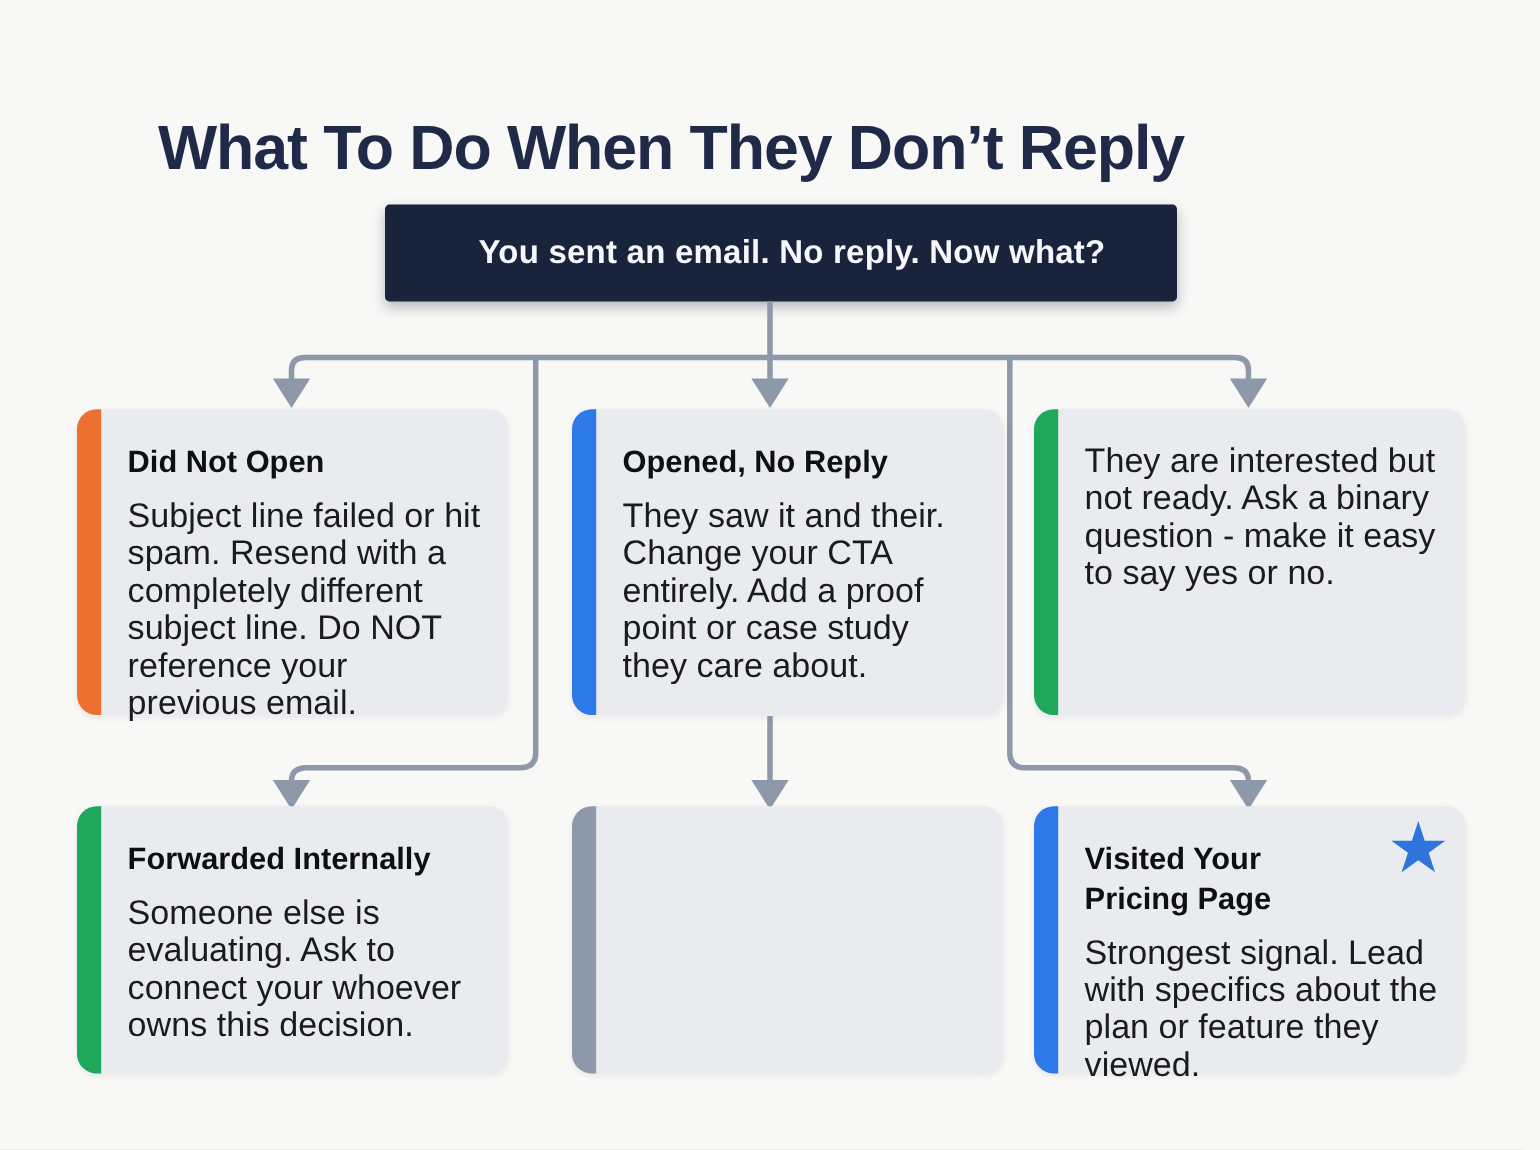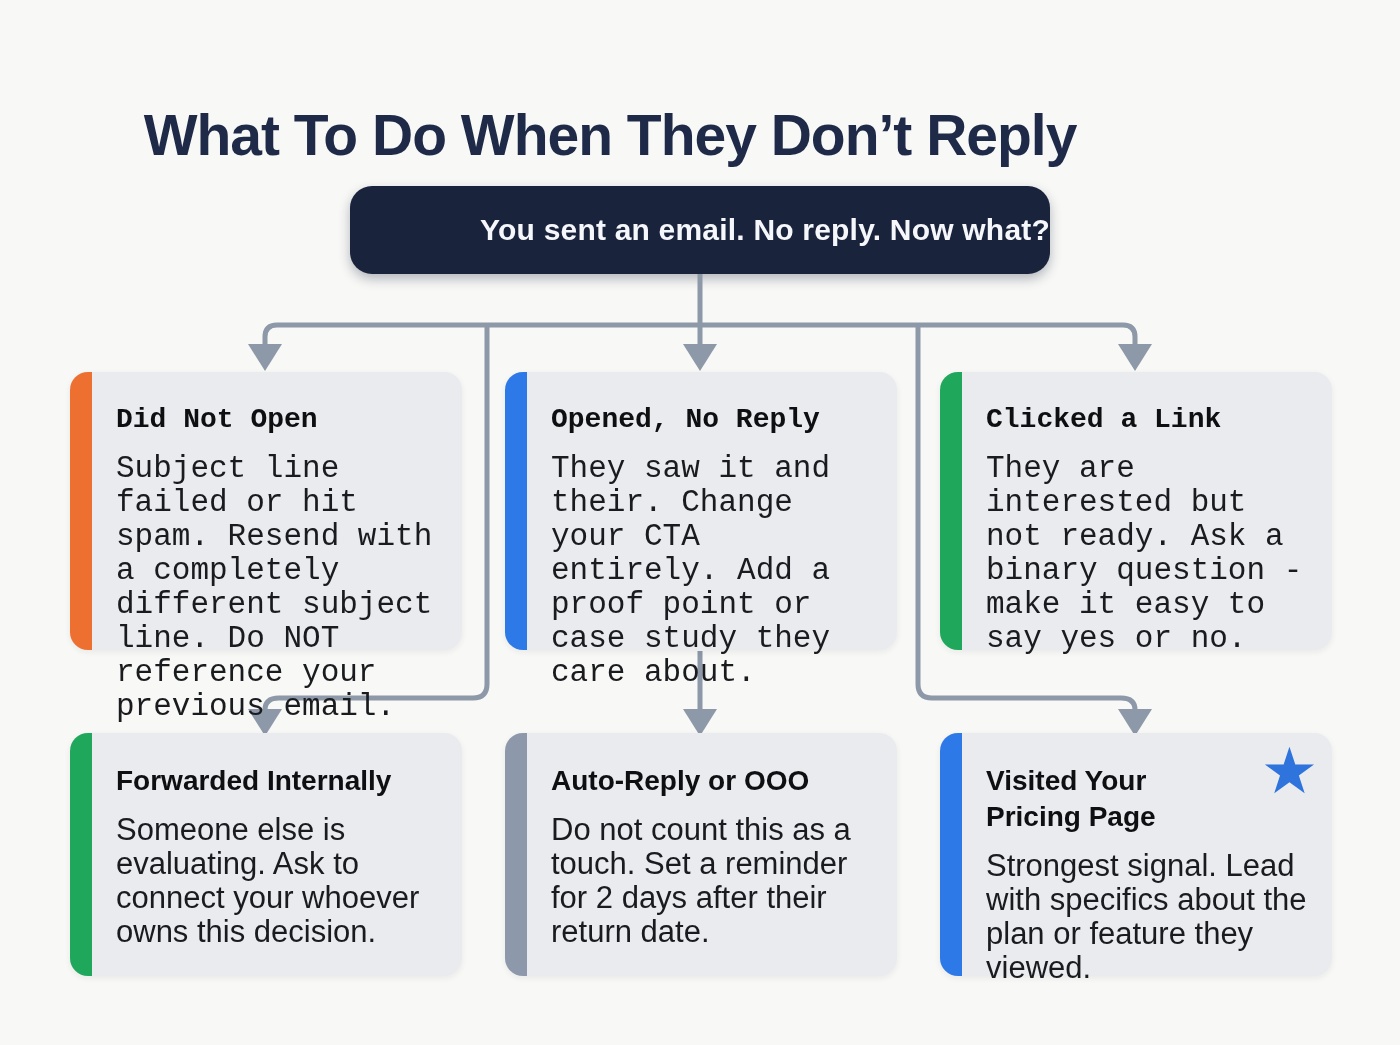--- a/index.html
+++ b/index.html
@@ -18,47 +18,47 @@
     font-size:57px;
     font-weight:800;
     letter-spacing:-1px;
     color:#1e2a47;
   }
   .root-pill{
     position:absolute;
     left:350px;top:186px;
     width:700px;height:88px;
     background:#19233c;
-    border-radius:22px;
+    border-radius:4px;
     box-shadow:0 5px 12px rgba(20,30,55,.30);
-    display:flex;align-items:center;justify-content:flex-end;
+    display:flex;align-items:center;justify-content:center;padding-left:20px;
   }
   .root-pill .pill-label{
     color:#f5f7fa;
     font-size:30px;
     font-weight:700;
     letter-spacing:.2px;
   }
   svg.connectors{
     position:absolute;left:0;top:0;
     z-index:1;
     pointer-events:none;
   }
   .card{
     position:absolute;
     width:392px;
     background:#e9ebef;
     border-radius:18px;
     box-shadow:0 2px 6px rgba(30,40,60,.07);
     z-index:2;
   }
-  .row1{top:372px;height:278px;font-family:Liberation Mono, monospace;}
+  .row1{top:372px;height:278px;}
   .row2{top:733px;height:243px;}
   .col1{left:70px;}
-  .col2{left:505px;}
+  .col2{left:520px;}
   .col3{left:940px;}
   .accent{
     position:absolute;
     left:0;top:0;bottom:0;
     width:22px;
     border-radius:18px 0 0 18px;
   }
   .card-inner{
     position:absolute;
     left:46px;top:30px;right:24px;bottom:20px;
@@ -131,39 +131,34 @@
     <span class="accent" style="background: rgb(46, 121, 232);"></span>
     <div class="card-inner">
       <div class="card-title">Opened, No Reply</div>
       <p class="card-body">They saw it and their. Change your CTA entirely. Add a proof point or case study they care about.</p>
     </div>
   </div>
 
   <div class="card row1 col3">
     <span class="accent" style="background: rgb(31, 168, 92);"></span>
     <div class="card-inner">
-      <div class="card-title">Clicked a Link</div>
       <p class="card-body">They are interested but not ready. Ask a binary question - make it easy to say yes or no.</p>
     </div>
   </div>
 
   <div class="card row2 col1">
     <span class="accent" style="background: rgb(31, 168, 92);"></span>
     <div class="card-inner">
       <div class="card-title">Forwarded Internally</div>
       <p class="card-body">Someone else is evaluating. Ask to connect your whoever owns this decision.</p>
     </div>
   </div>
 
   <div class="card row2 col2">
     <span class="accent" style="background: rgb(141, 153, 170);"></span>
-    <div class="card-inner">
-      <div class="card-title">Auto-Reply or OOO</div>
-      <p class="card-body">Do not count this as a touch. Set a reminder for 2 days after their return date.</p>
-    </div>
   </div>
 
   <div class="card row2 col3">
     <span class="accent" style="background: rgb(46, 121, 232);"></span>
     <div class="card-inner">
       <div class="card-title narrow">Visited Your Pricing Page</div>
       <p class="card-body">Strongest signal. Lead with specifics about the plan or feature they viewed.</p>
     </div>
     <span class="star" style="color: rgb(46, 116, 220);">★</span>
   </div>

